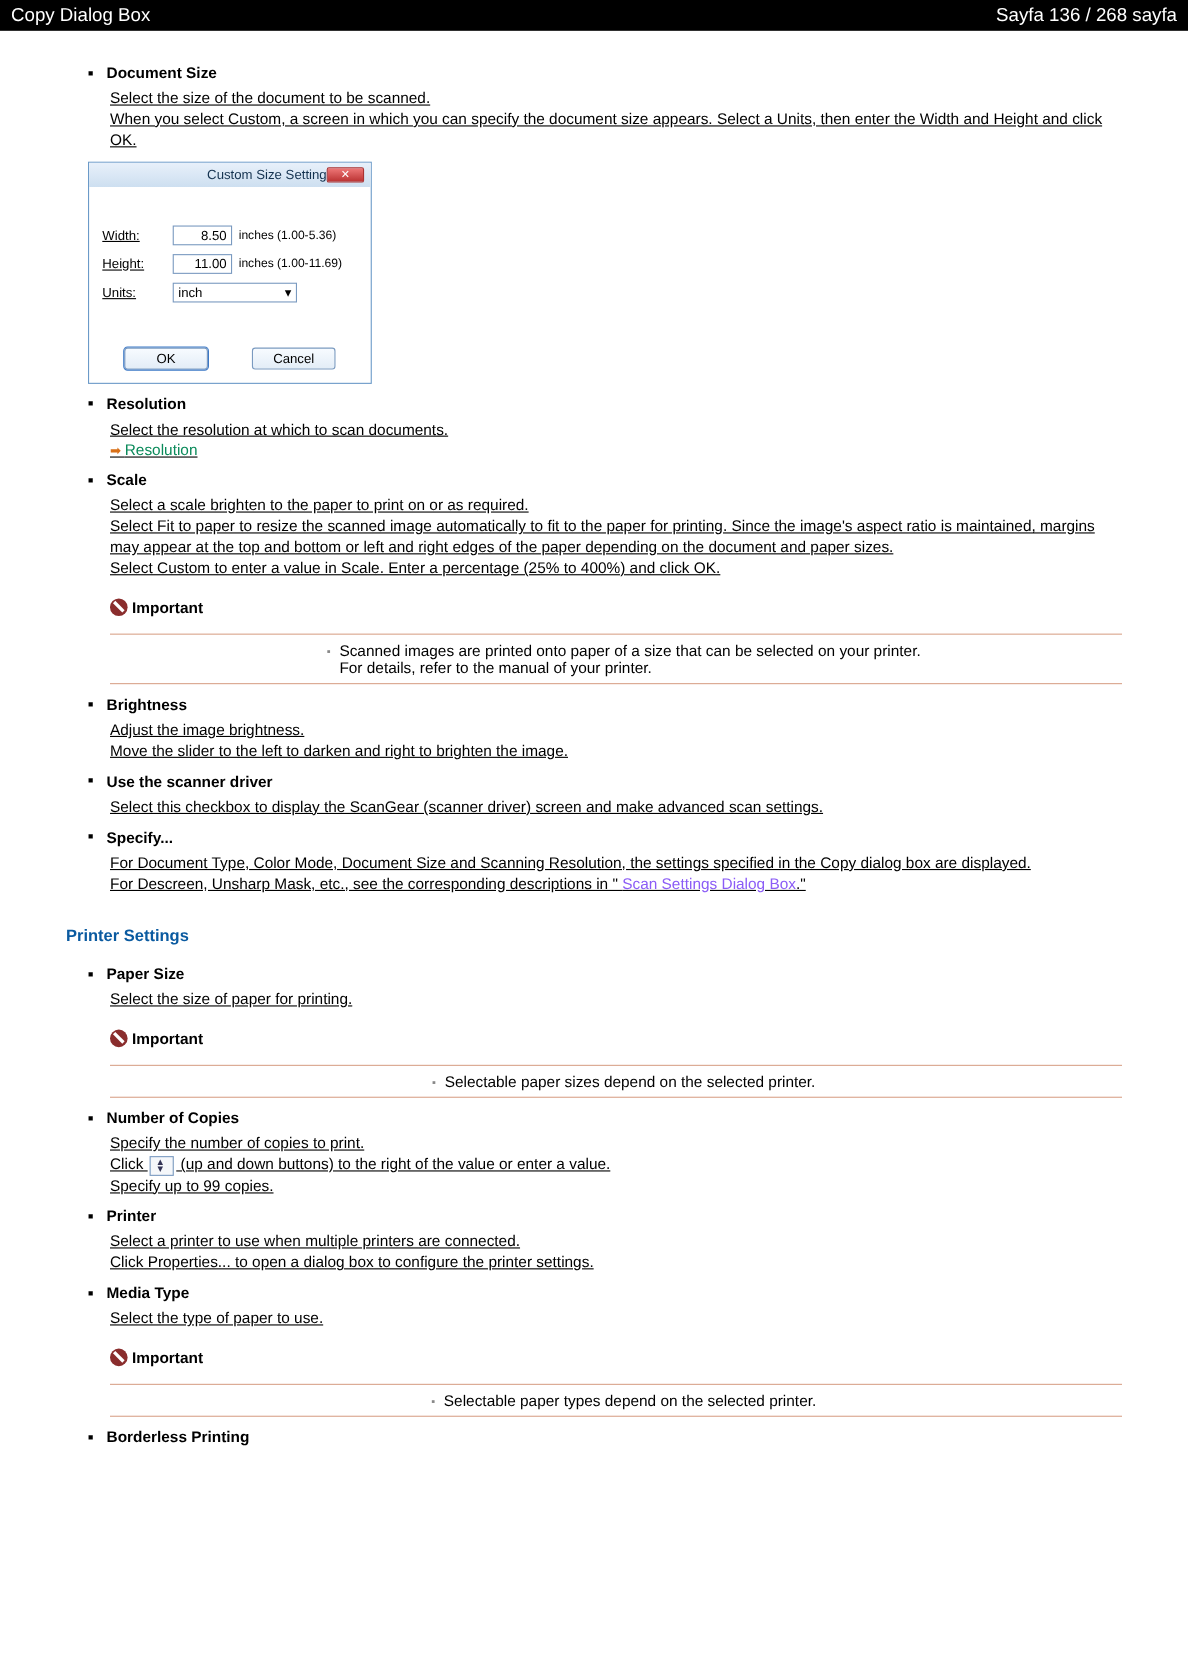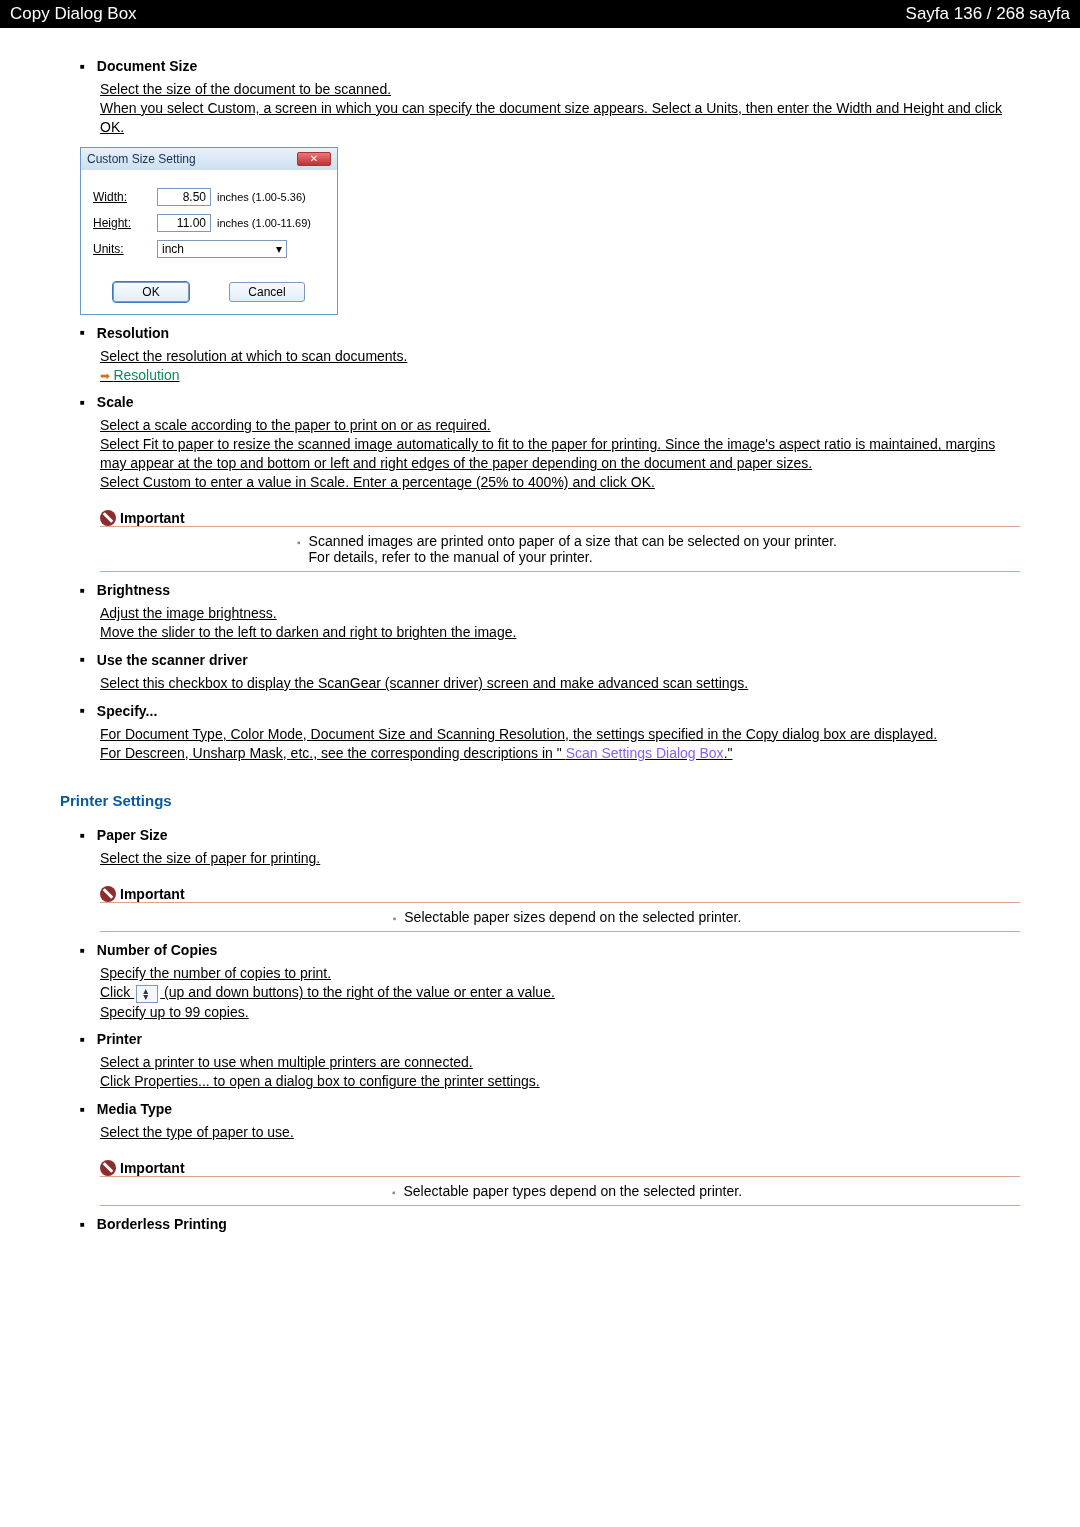--- a/index.html
+++ b/index.html
@@ -9,37 +9,37 @@
 .bullet-item { margin: 10px 0 5px 20px; }
 .bullet-heading { display: flex; align-items: center; }
 .bullet-heading::before { content: "■"; font-size: 8px; margin-right: 12px; color: #000; }
 .bullet-heading .blabel { font-weight: bold; font-size: 14px; }
 .bullet-body { margin-left: 20px; margin-top: 6px; line-height: 1.35; text-decoration: underline; }
 .section-heading { color: #0a5aa0; font-weight: bold; font-size: 15px; margin: 30px 0 18px 0; }
 .linklike { color: #8b5cf6; margin-top: 30px; }
 .arrow-link { color: #0a8a5a; }
 .arrow-link::before { content: "➡ "; color: #d97018; font-size: 12px; }
 .important-box { margin: 10px 0 10px 20px; }
-.important-header { display: flex; align-items: center; border-bottom: 1px solid #d9a48b; padding-bottom: 0; margin-top: 18px; }
+.important-header { display: flex; align-items: center; border-bottom: 1px solid #d9a48b; padding-bottom: 16px; margin-top: 18px; }
 .important-header .iicon { width: 16px; height: 16px; background: #8a2d2d; border-radius: 50%; display: inline-block; margin-right: 4px; position: relative; }
 .important-header .iicon::after { content: ""; position: absolute; width: 12px; height: 3px; background: #fff; top: 6px; left: 2px; transform: rotate(45deg); }
 .important-header .itext { font-weight: bold; }
 .important-body { border-bottom: 1px solid #d9a48b; padding: 6px 0 6px 14px; }
 .important-body .irow { display: flex; align-items: flex-start; justify-content: center; }
 .important-body .irow::before { content: "▪"; color: #888; font-size: 10px; margin-right: 8px; margin-top: 4px; }
 .dialog-img { margin: 10px 0 10px 20px; width: 258px; }
 .dlg { border: 1px solid #6b9ac8; background: #fff; font-size: 12px; }
-.dlg-title { background: linear-gradient(#e8f0fa, #cddff0); padding: 4px 6px; display: flex; justify-content: space-between; color: #14324f; }
+.dlg-title { background: linear-gradient(#e8f0fa, #cddff0); padding: 4px 6px; display: flex; justify-content: flex-end; color: #14324f; }
 .dlg-close { background: linear-gradient(#e77, #b33); color: #fff; width: 34px; height: 14px; font-size: 10px; text-align: center; border: 1px solid #a33; border-radius: 2px; }
-.dlg-body { padding: 10px 12px; }
+.dlg-body { padding: 27px 12px; }
 .dlg-row { display: flex; align-items: center; margin: 8px 0; }
 .dlg-row .dl { width: 64px; text-decoration: underline; }
 .dlg-row .di { width: 54px; border: 1px solid #7a9ac0; padding: 1px 4px; text-align: right; background: #fff; }
 .dlg-row .dr { margin-left: 6px; font-size: 11px; }
-.dlg-row .dsel { width: 130px; border: 1px solid #7a9ac0; padding: 1px 4px; background: #fff; display: flex; justify-content: space-between; }
+.dlg-row .dsel { width: 113px; border: 1px solid #7a9ac0; padding: 1px 4px; background: #fff; display: flex; justify-content: space-between; }
 .dlg-btns { display: flex; justify-content: center; gap: 40px; padding: 6px 0 12px; }
 .dlg-btn { width: 76px; text-align: center; border: 1px solid #7a9ac0; background: linear-gradient(#f7fbff, #e3edf7); padding: 2px 0; border-radius: 3px; }
 .dlg-btn.ok { outline: 1px solid #3b78c6; }
 .spin-icon { display: inline-block; vertical-align: middle; border: 1px solid #7a9ac0; width: 22px; height: 18px; background: #f5f7fa; position: relative; margin: 0 2px; }
 .spin-icon::before { content: "▴"; position: absolute; top: -2px; left: 6px; font-size: 10px; color: #335; }
 .spin-icon::after { content: "▾"; position: absolute; bottom: -2px; left: 6px; font-size: 10px; color: #335; }
 </style>
 </head>
 <body>
 
@@ -100,21 +100,21 @@
       <div>Select the resolution at which to scan documents.</div>
       <div class="arrow-link">Resolution</div>
     </div>
   </div>
 
   <div class="bullet-item">
     <div class="bullet-heading">
         <span class="blabel">Scale</span>
       </div>
     <div class="bullet-body">
-      <div>Select a scale according to the paper to print on or as required.</div>
+      <div>Select a scale brighten to the paper to print on or as required.</div>
       <div>Select Fit to paper to resize the scanned image automatically to fit to the paper for printing. Since the image's aspect ratio is maintained, margins may appear at the top and bottom or left and right edges of the paper depending on the document and paper sizes.</div>
       <div>Select Custom to enter a value in Scale. Enter a percentage (25% to 400%) and click OK.</div>
     </div>
     <div class="important-box">
       <div class="important-header">
           <span class="iicon"></span>
           <span class="itext">Important</span>
         </div>
       <div class="important-body">
         <div class="irow">

